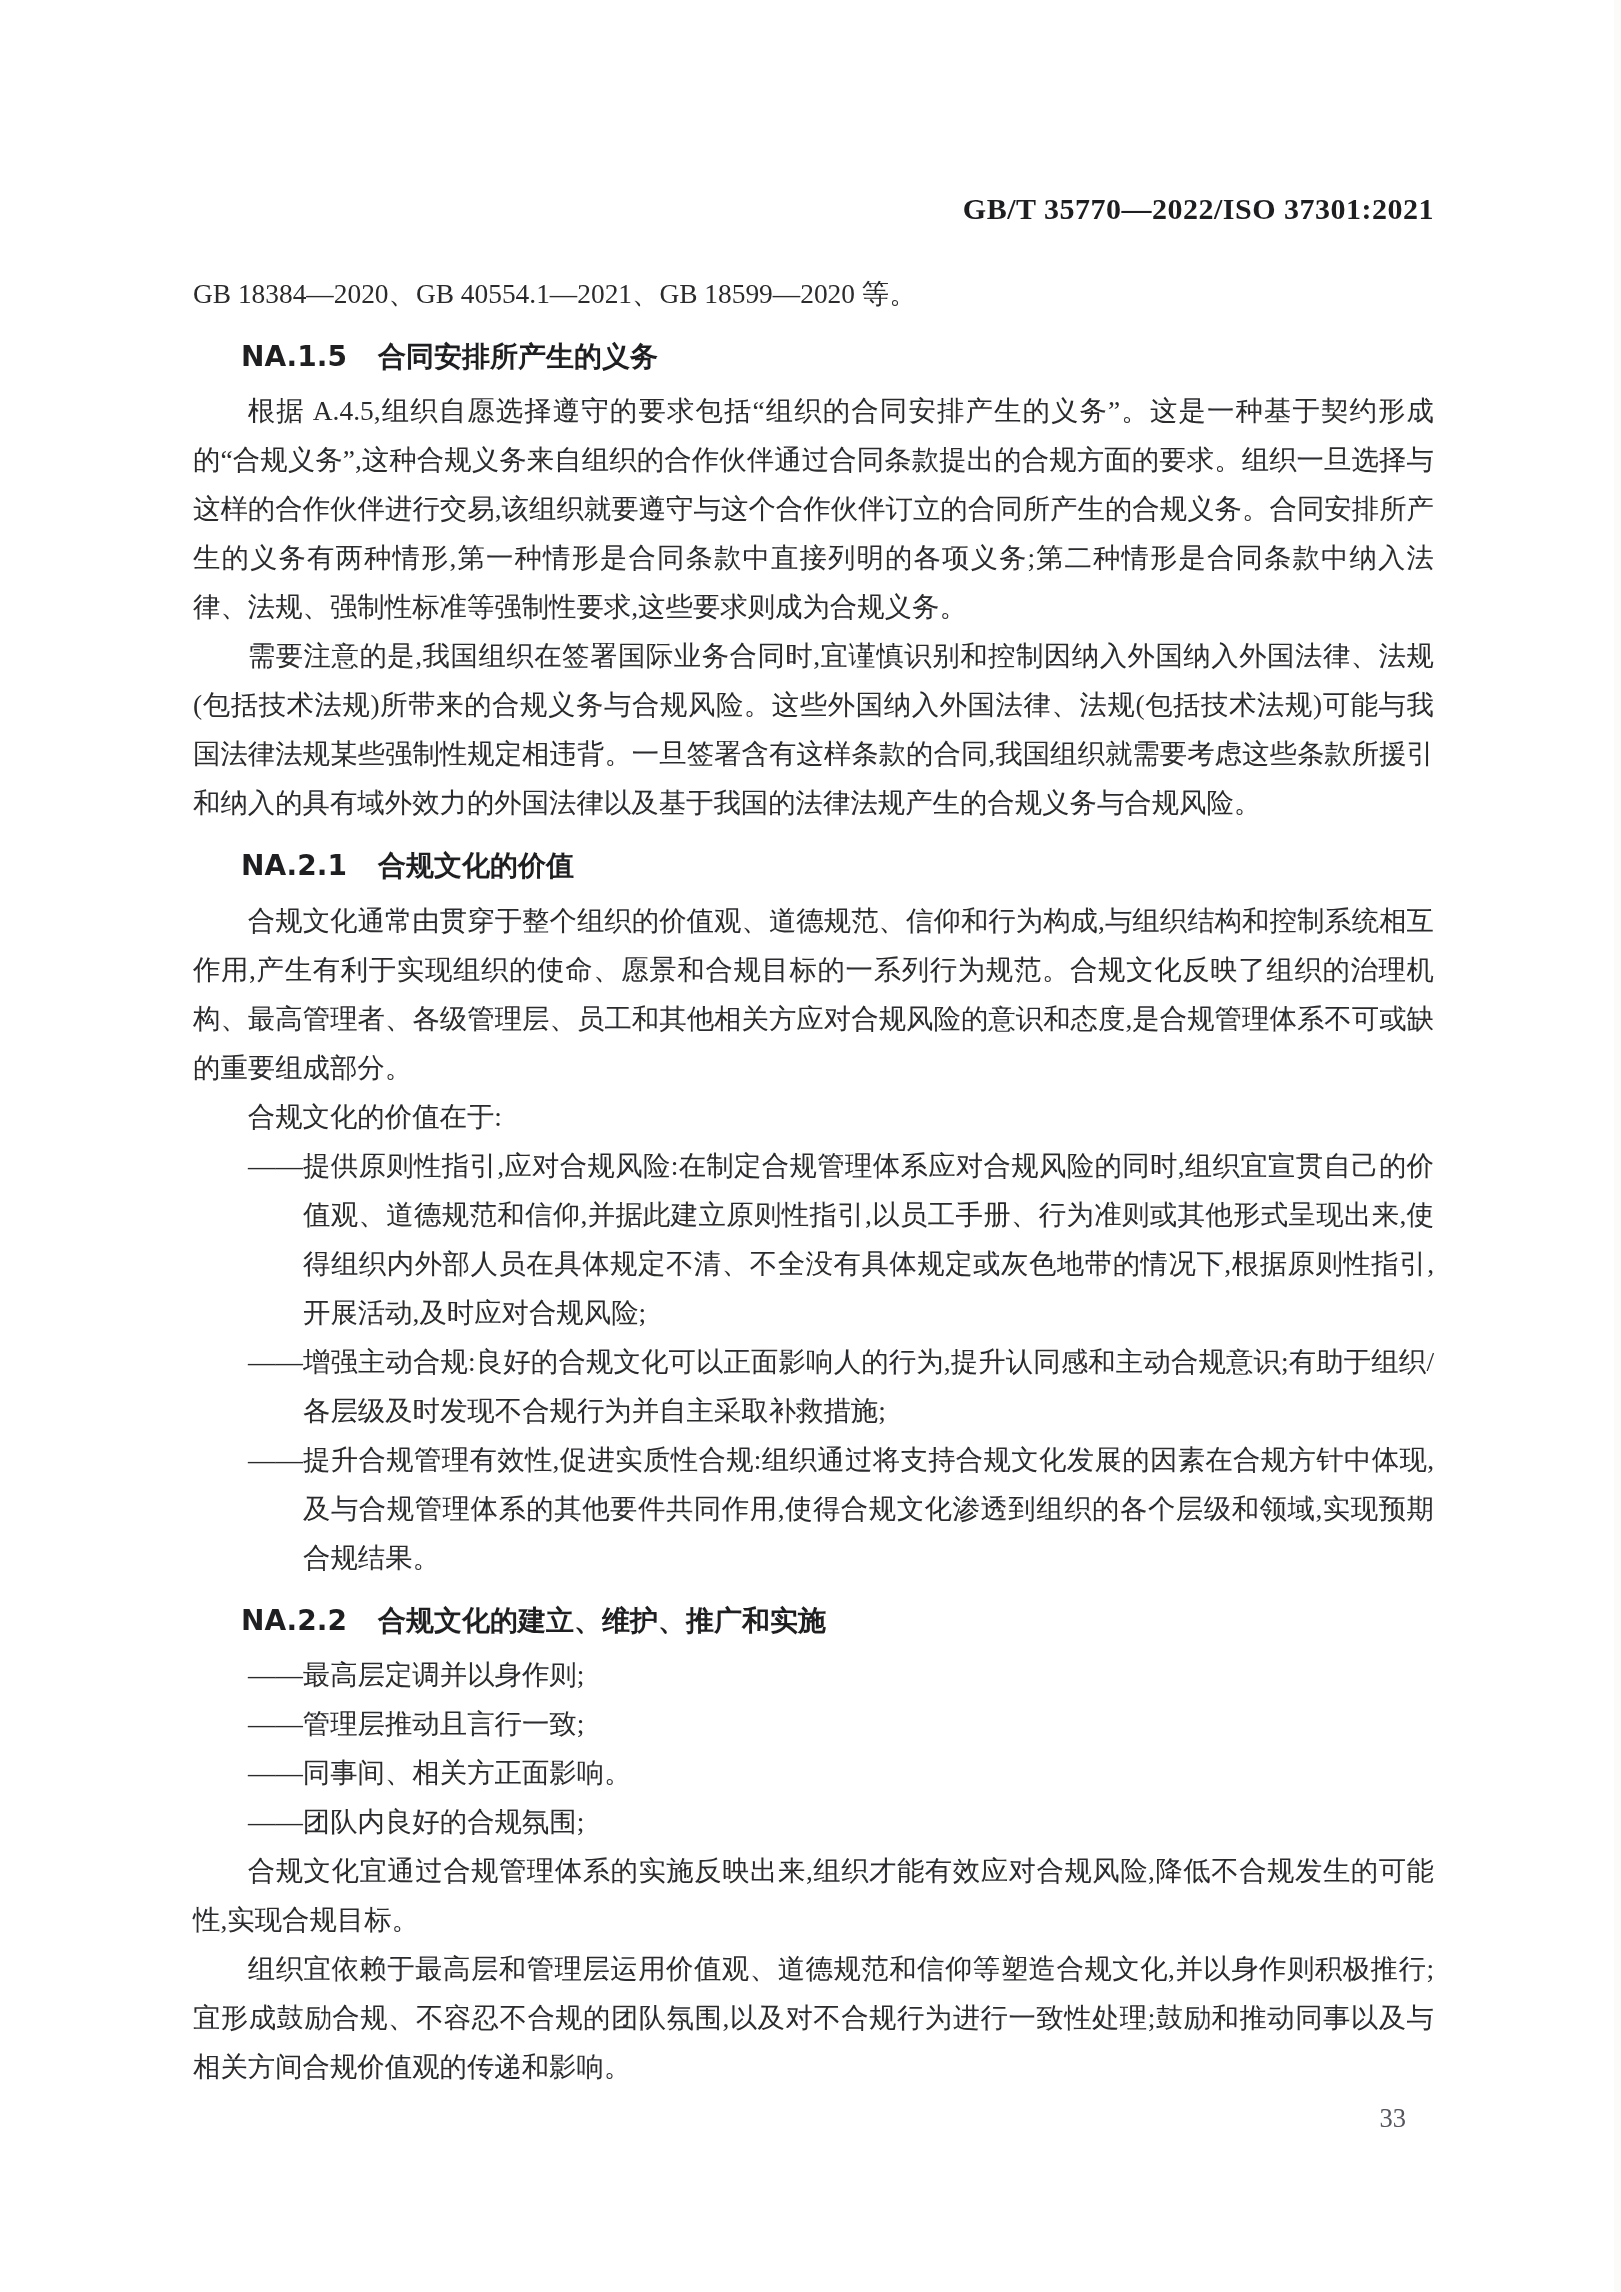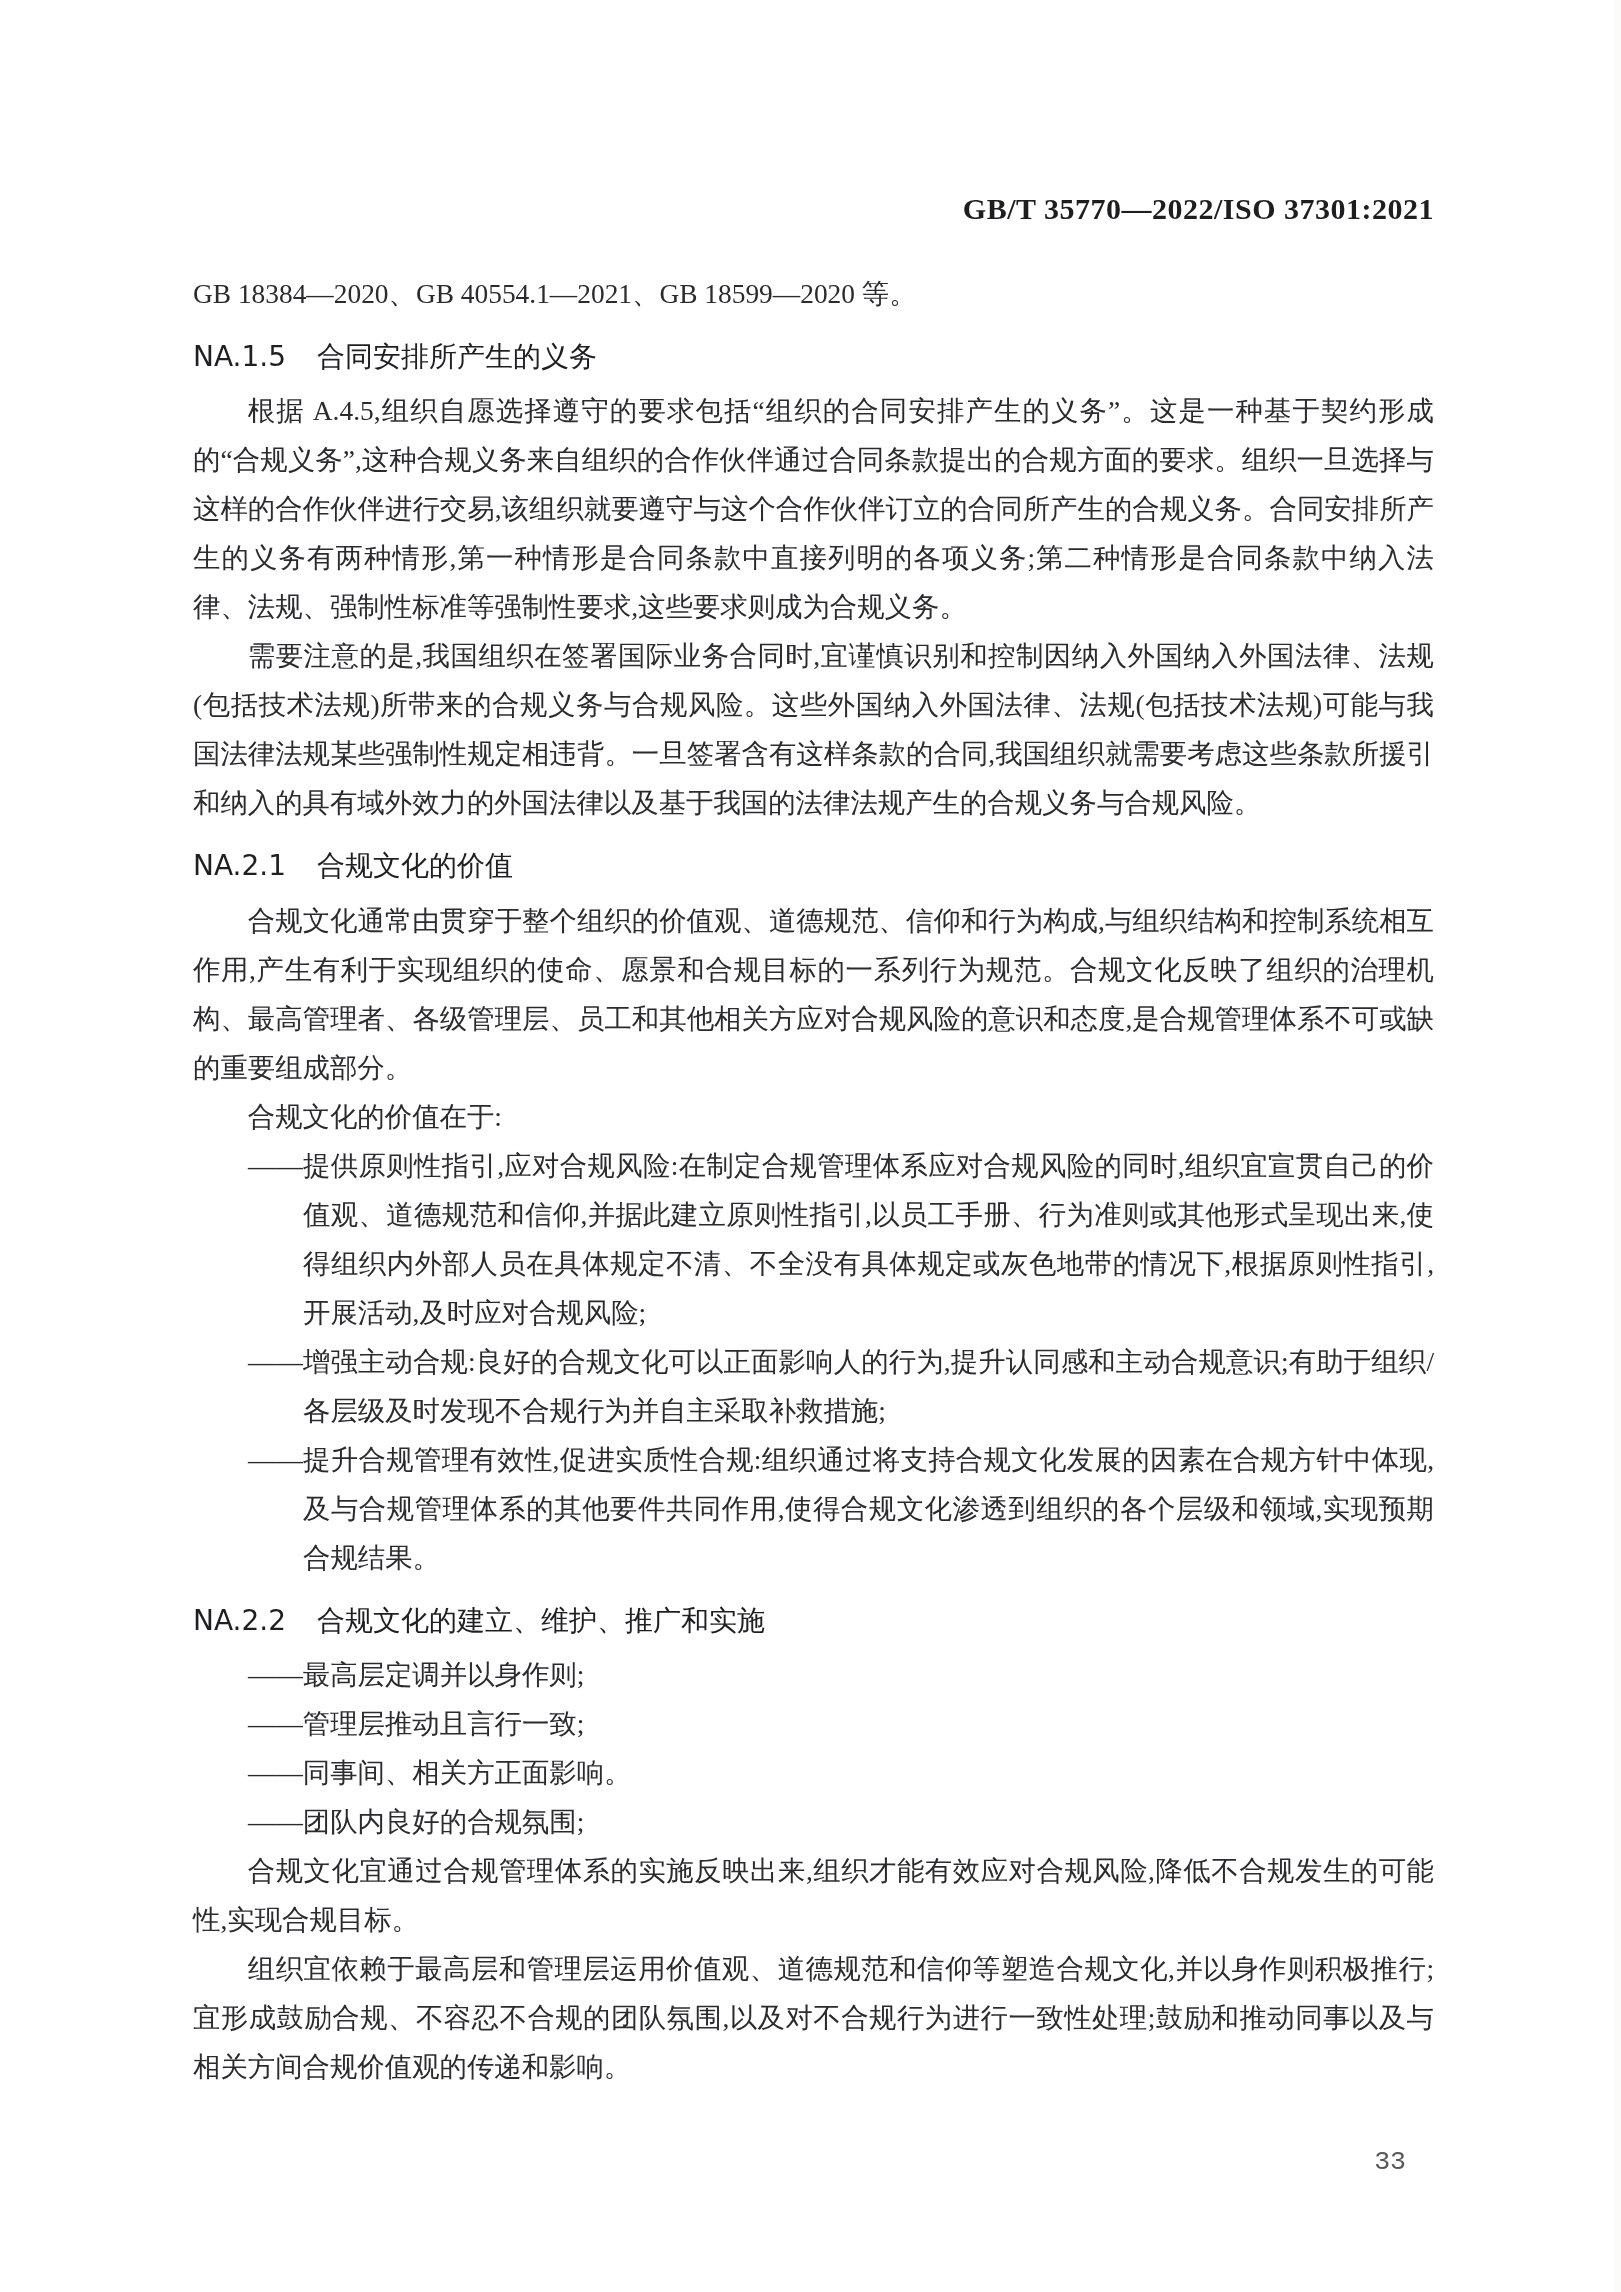--- a/index.html
+++ b/index.html
@@ -33,26 +33,27 @@
     letter-spacing: 0.5px;
     font-family: "Liberation Serif", "DejaVu Serif", serif;
   }
   .intro-line {
     margin-top: 45px;
     font-size: 27.4px;
     line-height: 49px;
   }
   .h2, .h3 {
     font-family: "DejaVu Sans", "Liberation Sans", sans-serif;
-    font-weight: normal;
+    font-weight: bold;
     font-size: 28px;
     line-height: 43px;
     color: #1f1f22;
     margin-top: 15.7px;
     margin-bottom: 9.8px;
+    margin-left: 48px;
   }
   .h-num { margin-right: 31px; }
   p.para {
     margin: 0;
     font-size: 27.4px;
     line-height: 49px;
     text-align: justify;
     text-justify: inter-character;
     text-indent: 2em;
   }
@@ -71,22 +72,21 @@
     text-indent: -55px;
     margin: 0;
   }
   .dash-item .dash { letter-spacing: 0; }
   .page-number {
     position: absolute;
     top: 2103px;
     right: 208px;
     font-size: 26.5px;
     color: #54555d;
-    font-family: Liberation Mono, monospace;
-    margin-top: 44px;
+    font-family: Liberation Serif, serif;
   }
 </style>
 </head>
 <body>
 
 <div class="page">
   <div class="content">
 
     <div class="doc-header">GB/T 35770—2022/ISO 37301:2021</div>
 

